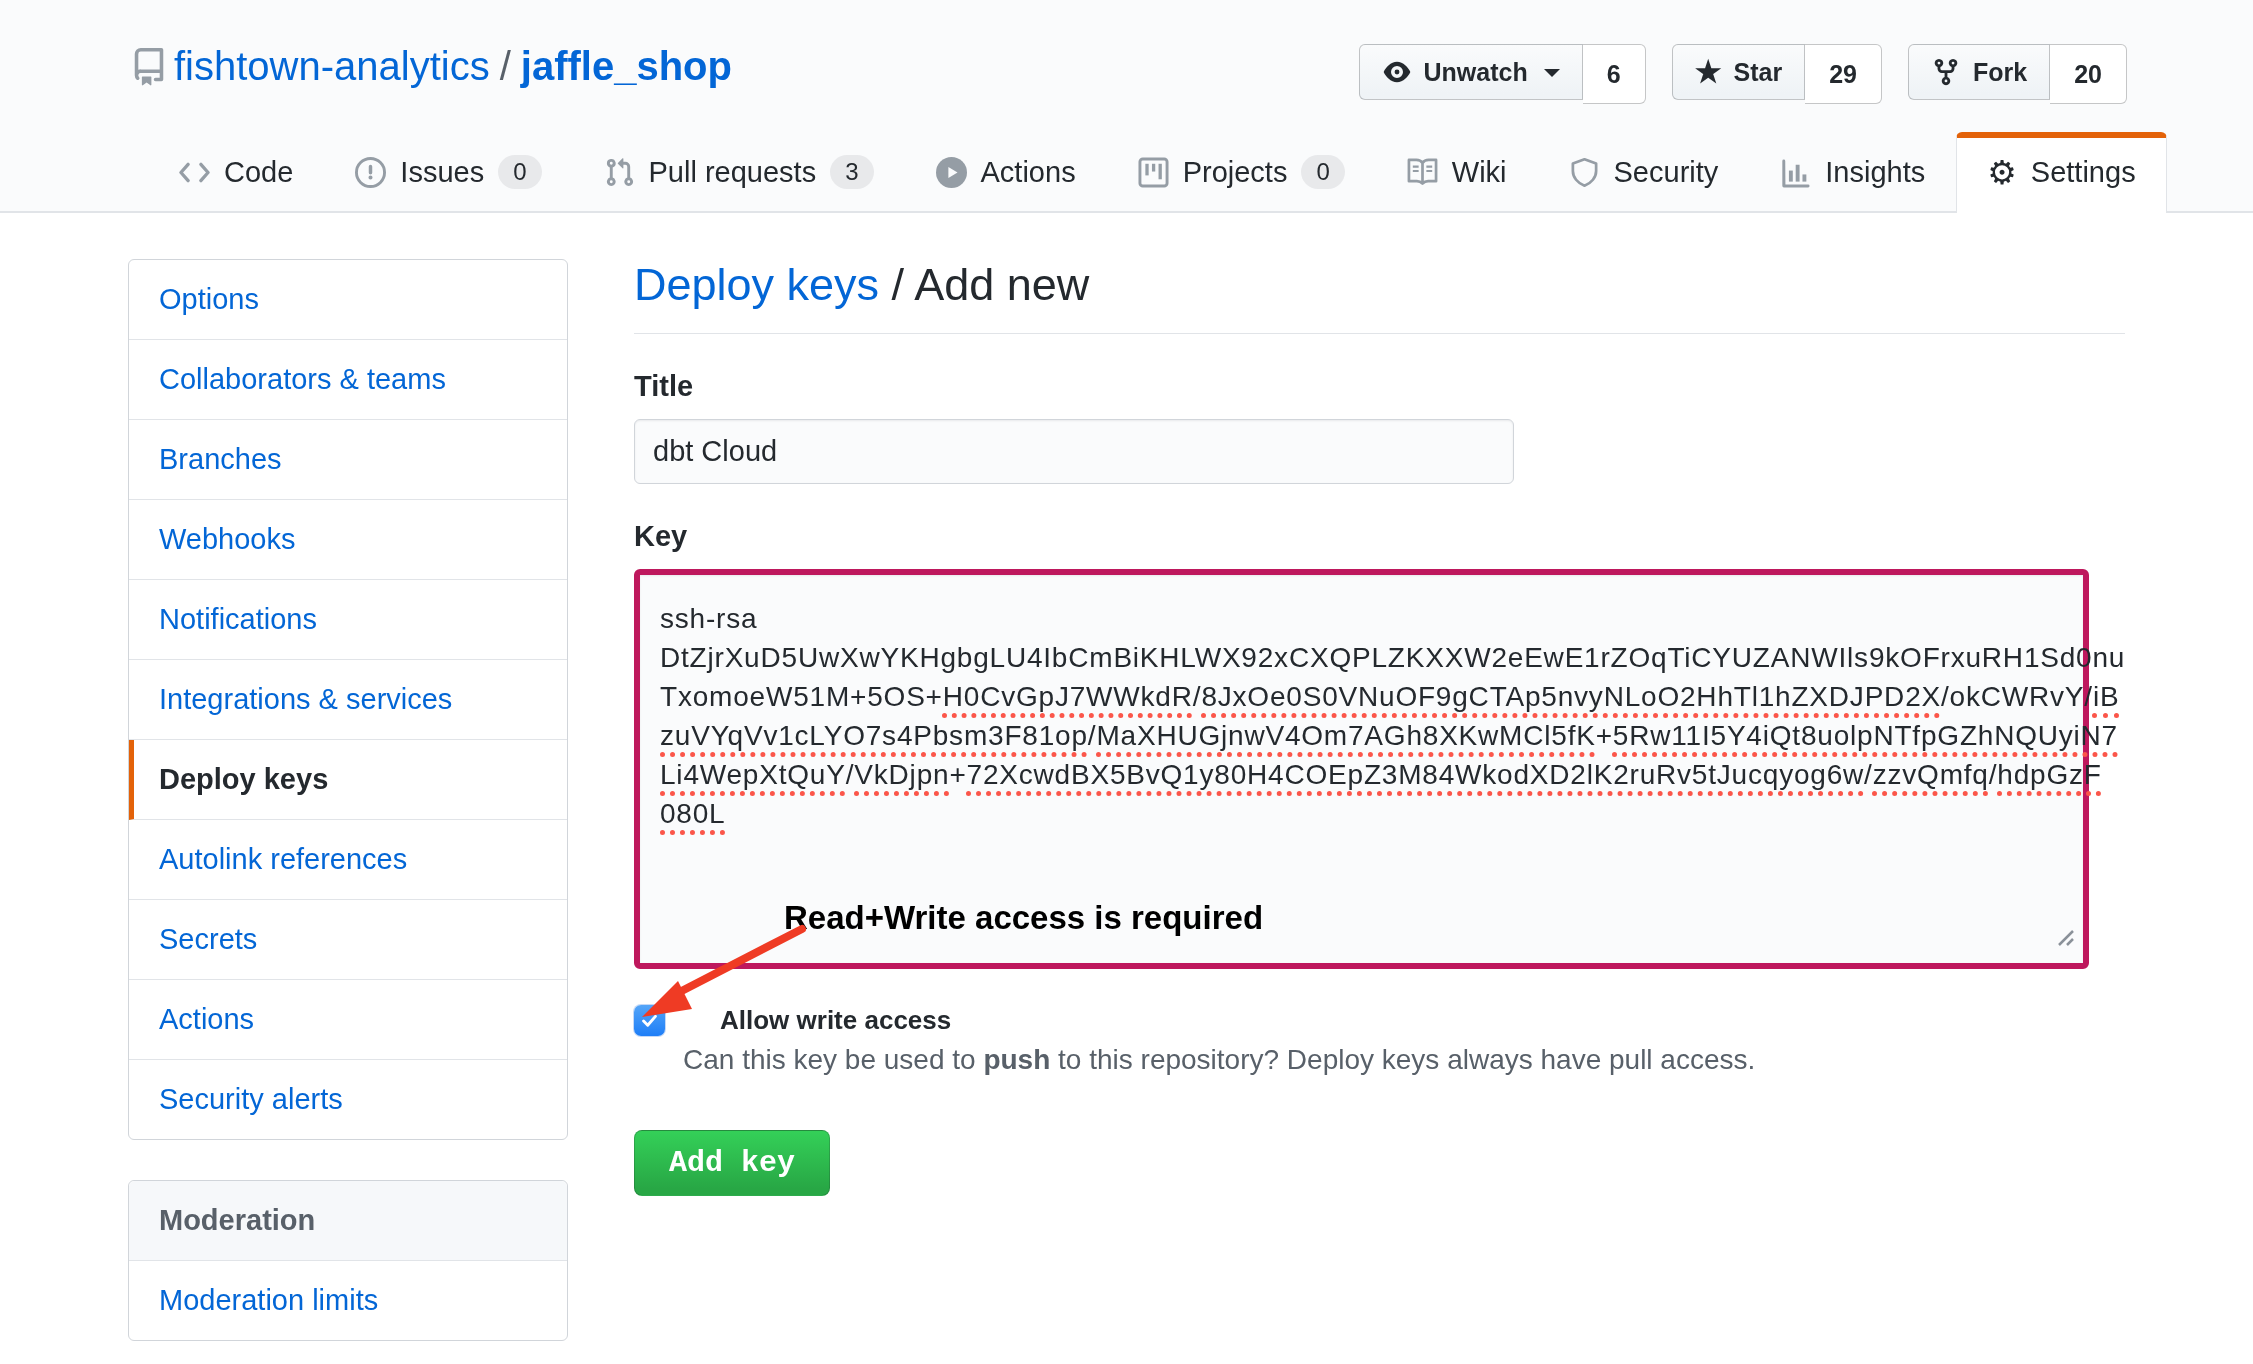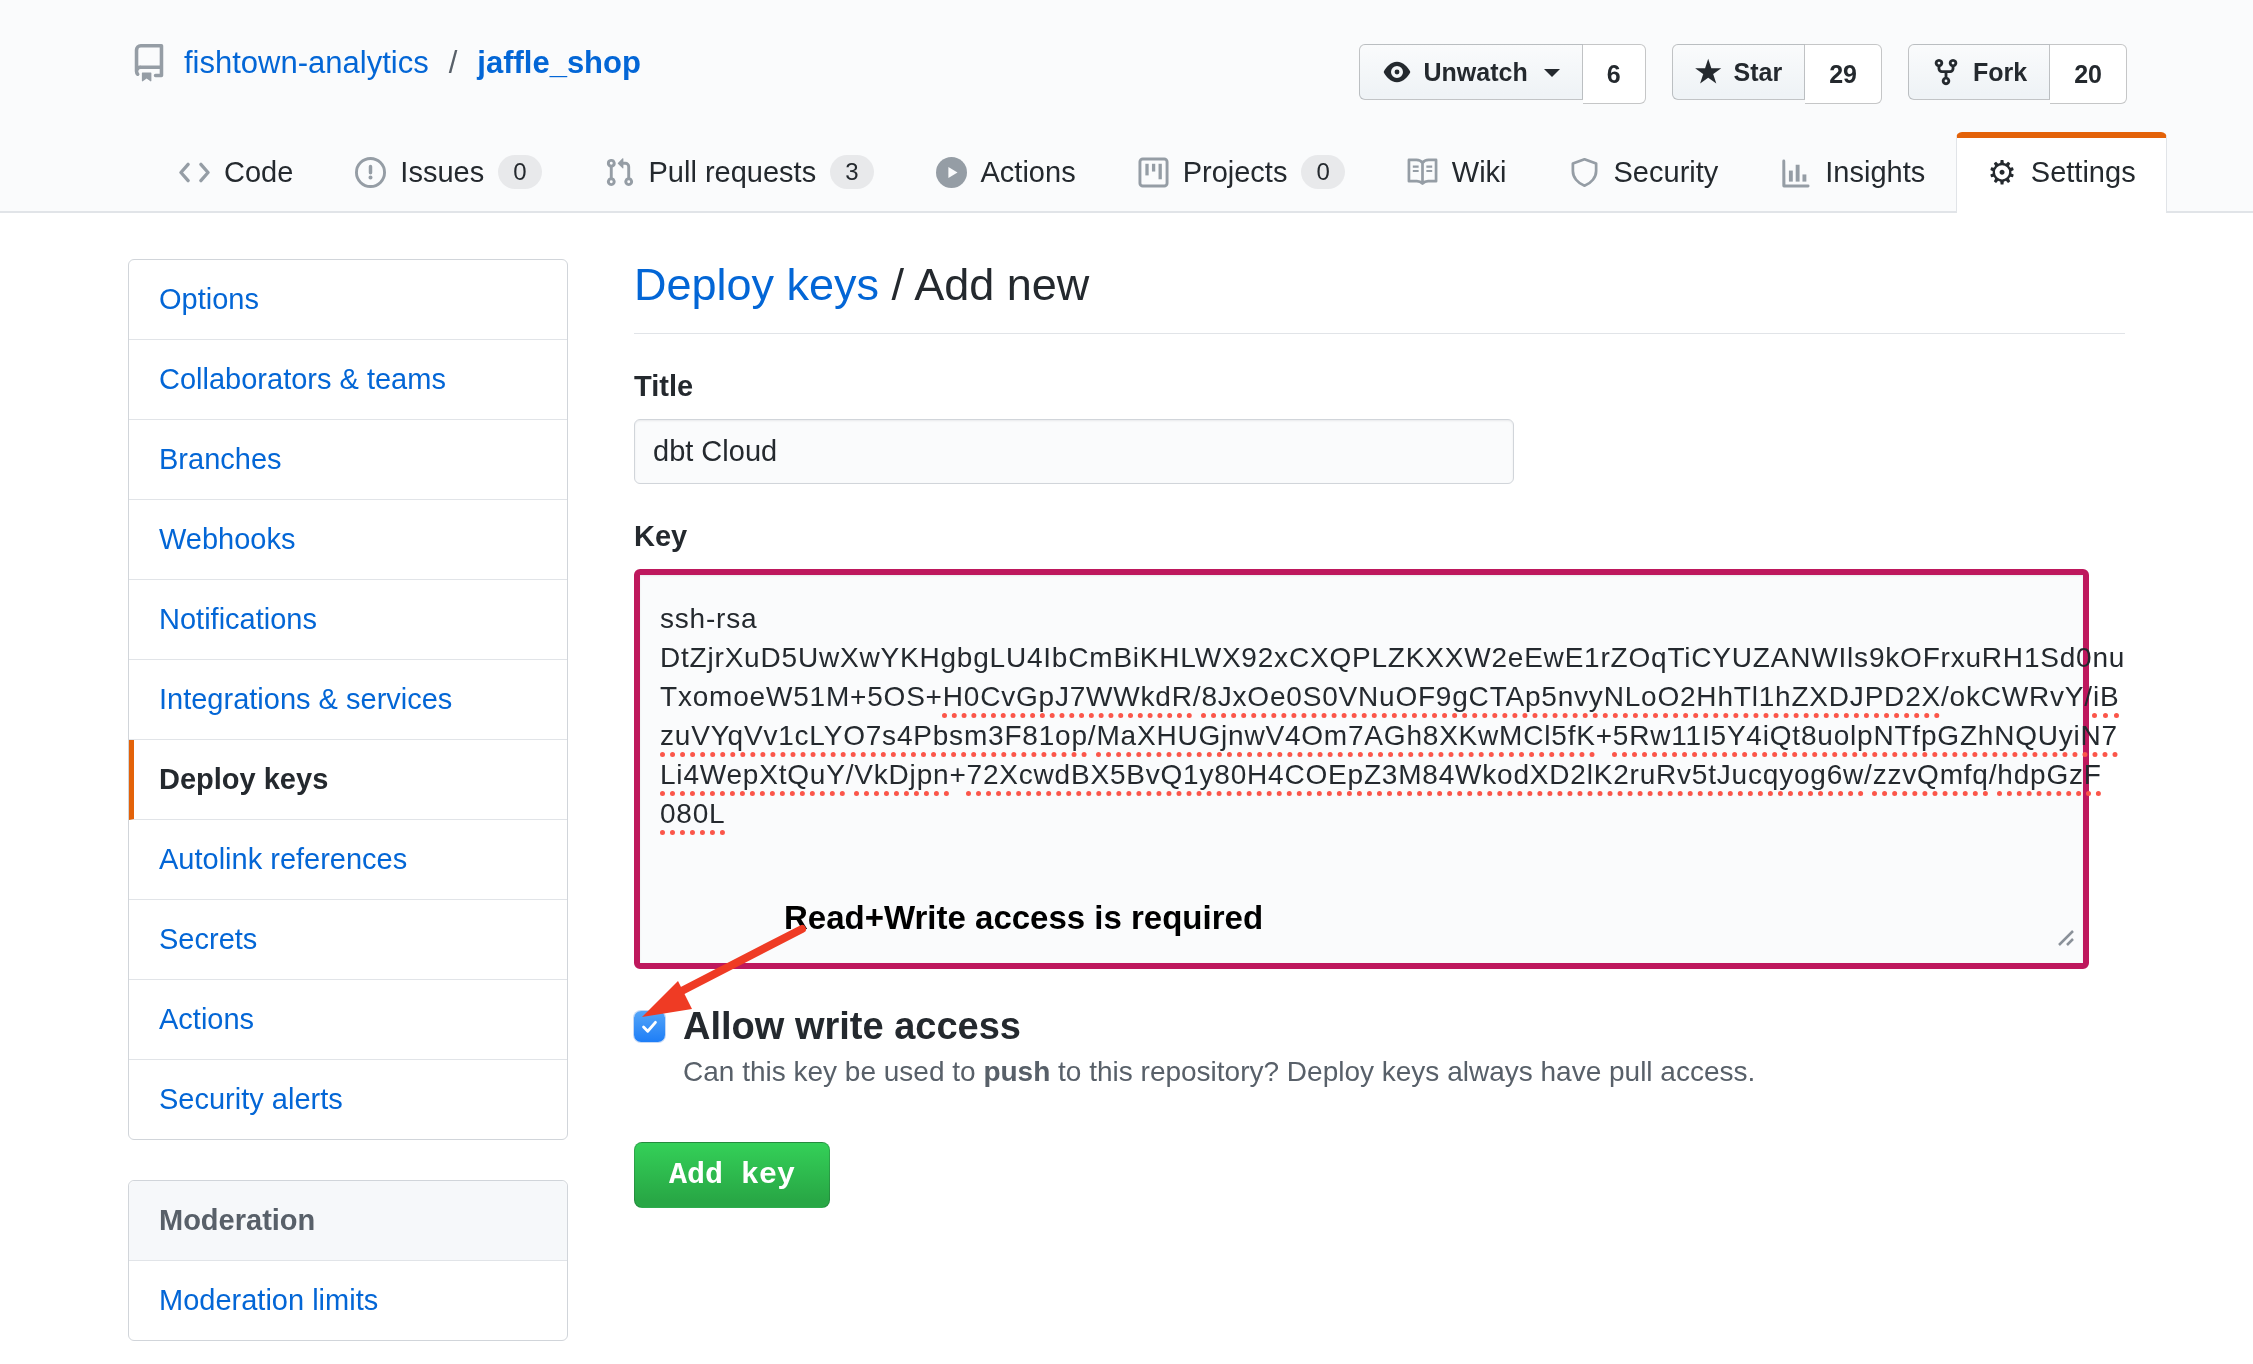--- a/index.html
+++ b/index.html
@@ -3,21 +3,21 @@
 <meta charset="utf-8">
 <style>
   * { margin:0; padding:0; box-sizing:border-box; }
   html,body { width:2253px; height:1364px; overflow:hidden; background:#fff;
     font-family:"Liberation Sans", sans-serif; color:#24292e; }
 
   
   .pagehead { position:relative; height:213px; background:#fafbfc;
     border-bottom:2px solid #e1e4e8; }
   .repo-title { position:absolute; left:130px; top:44px; display:flex;
-    align-items:center; gap:16px; font-size:31px; }
+    align-items:center; gap:6px; font-size:40px; }
   .repo-title .ricon { color:#959da5; display:flex; }
   .repo-title .ricon svg { width:38px; height:38px; }
   .repo-title a { color:#0366d6; text-decoration:none; }
   .repo-title .sep { color:#586069; margin:0 4px; }
   .repo-title .name { font-weight:700; }
 
   .head-actions { position:absolute; right:126px; top:44px; display:flex; gap:26px; }
   .btn-group { display:flex; }
   .abtn { display:flex; align-items:center; gap:12px; padding:0 22px; height:56px;
     font-family:inherit; font-size:25px; font-weight:700; color:#24292e; cursor:pointer;
@@ -85,21 +85,21 @@
   .annotation { position:absolute; left:150px; top:330px; font-size:33px;
     font-weight:700; color:#000; z-index:3; }
   .arrow-svg { position:absolute; left:0; top:352px; width:220px; height:110px;
     overflow:visible; z-index:3; pointer-events:none; }
 
   .checkbox-row { display:flex; align-items:center; gap:18px; margin-top:36px; }
   .checkbox { width:31px; height:31px; border-radius:7px; flex:none;
     background:linear-gradient(#54a5f8,#1e7ef7); display:flex; align-items:center;
     justify-content:center; cursor:pointer; box-shadow:0 0 0 1px rgba(20,100,220,.25); }
   .checkbox svg { width:19px; height:19px; }
-  .checkbox-label { font-size:38px; font-weight:700; }
+  .checkbox-label { font-size:26px; font-weight:700;margin-left:37px; }
   .checkbox-desc { margin:8px 0 0 49px; font-size:28px; color:#586069; }
   .checkbox-desc b { font-weight:700; }
 
   .add-key-btn { margin-top:54px; height:66px; padding:0 34px; font-family:Liberation Mono, monospace;
     font-size:30px; font-weight:700; color:#fff; cursor:pointer;
     background:linear-gradient(-180deg,#34d058,#28a745 90%);
     border:1px solid rgba(27,31,35,.2); border-radius:8px; }
 </style>
 </head>
 <body>

